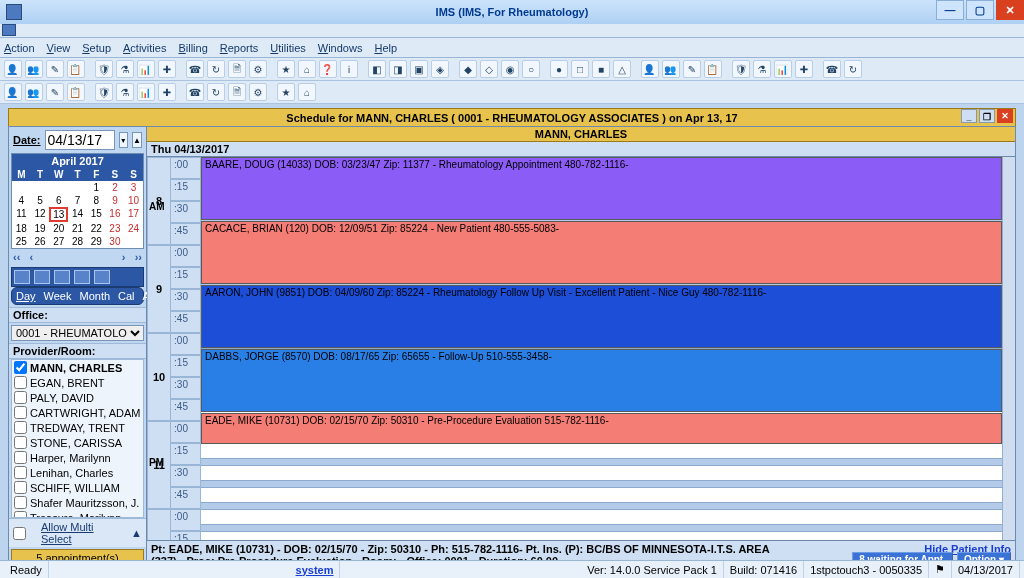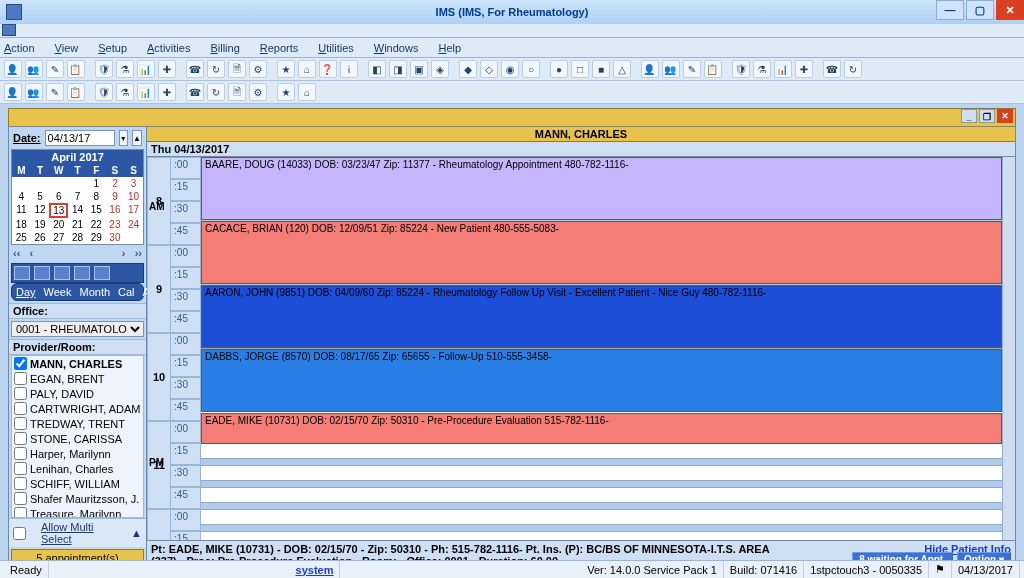--- a/index.html
+++ b/index.html
@@ -6,21 +6,21 @@
 body { background:#bcd4ee; width:1024px; height:578px; overflow:hidden; position:relative; }
 
 
 .win-title { height:24px; background:linear-gradient(#cde4fc,#aed0f3); display:flex; align-items:center; padding:0 6px; color:#003a91; font-weight:bold; position:relative; }
 .win-btns { position:absolute; right:0; top:0; display:flex; height:24px; }
 .win-btns div { width:28px; height:20px; display:flex; align-items:center; justify-content:center; font-weight:bold; margin-left:2px; }
 .win-close { background:#d9401f; color:#fff; }
 .win-min,.win-max { background:#cde4fc; border:1px solid #8aaed6; color:#003a91; }
 
 
-.menu-bar { height:20px; background:#dfeaf7; display:flex; align-items:center; padding:0 4px; gap:20px; border-bottom:1px solid #9ab6d6; }
+.menu-bar { height:20px; background:#dfeaf7; display:flex; align-items:center; padding:0 4px; gap:12px; border-bottom:1px solid #9ab6d6; }
 .menu-bar span { color:#143a6a; }
 .menu-bar u { text-decoration:underline; }
 
 
 .toolbar { background:#dfeaf7; padding:2px 4px; display:flex; gap:3px; flex-wrap:wrap; border-bottom:1px solid #aac3e1; }
 .tb-ico { width:18px; height:18px; border:1px solid #b8cde6; background:#f2f7fd; border-radius:2px; display:inline-flex; align-items:center; justify-content:center; font-size:10px; color:#246; }
 .tb-sep { width:4px; }
 
 
 .doc-header { margin:4px 8px 0 8px; background:#e7c34e; color:#000; text-align:center; height:18px; line-height:18px; border:1px solid #9b7a1e; border-bottom:none; font-weight:bold; position:relative; }
@@ -29,21 +29,21 @@
 .doc-header .dclose { background:#d9401f; color:#fff; }
 .doc-header .dm { background:#cedff3; border:1px solid #89a; }
 
 
 .main { display:flex; margin:0 8px 0 8px; border:1px solid #6d89ab; background:#cfe0f5; height:444px; }
 .left { width:138px; background:#c0d7f1; border-right:1px solid #6d89ab; display:flex; flex-direction:column; }
 .right { flex:1; display:flex; flex-direction:column; overflow:hidden; }
 
 
 .date-row { padding:3px 4px; display:flex; align-items:center; gap:4px; }
-.date-row input { width:70px; border:1px solid #7b95b8; font-size:11px; padding:1px 2px; }
+.date-row input { width:70px; border:1px solid #7b95b8; font-size:14px; padding:1px 2px; }
 .spin-btn { width:14px; height:16px; border:1px solid #7b95b8; background:#eef5fd; font-size:8px; display:flex; align-items:center; justify-content:center; }
 
 
 .cal { border:1px solid #6f8db1; margin:0 2px; background:#fff; }
 .cal-head { background:#2b57a5; color:#fff; text-align:center; font-weight:bold; padding:1px 0; position:relative; }
 .cal-grid { display:grid; grid-template-columns:repeat(7,1fr); }
 .cal-grid div { text-align:center; padding:1px 0; font-size:10px; }
 .cal-grid .hdr { background:#2b57a5; color:#fff; font-weight:bold; }
 .cal-grid .wknd { color:#c82b2b; }
 .cal-grid .today { border:2px solid #e03b2f; line-height:9px; }
@@ -185,20 +185,21 @@
     <div class="tb-ico">☎</div>
     <div class="tb-ico">↻</div>
     <div class="tb-ico">🗎</div>
     <div class="tb-ico">⚙</div>
     <div class="tb-sep"></div>
     <div class="tb-ico">★</div>
     <div class="tb-ico">⌂</div>
   </div>
 
 <div class="doc-header">
+  <span>Schedule for MANN, CHARLES ( 0001 - RHEUMATOLOGY ASSOCIATES )  on  Apr 13, 17</span>
   <div class="doc-btns">
     <div class="dm">_</div>
     <div class="dm">❐</div>
     <div class="dclose">✕</div>
   </div>
 </div>
 
 <div class="main">
 
   <div class="left">
@@ -389,21 +390,21 @@
           <div class="tick">:00</div>
           <div class="slot"></div>
           <div class="tick">:15</div>
           <div class="slot"></div>
           <div class="tick">:30</div>
           <div class="slot"></div>
           <div class="tick">:45</div>
           <div class="slot"></div>
         </div>
       <div id="appts">
-          <div class="appt" style="top: 0px; height: 63px; background: #c4b5fd;">BAARE, DOUG  (14033)  DOB: 03/23/47  Zip: 11377 -  Rheumatology Appointment       480-782-1116-</div>
+          <div class="appt" style="top: 0px; height: 63px; background: #8b5cf6;">BAARE, DOUG  (14033)  DOB: 03/23/47  Zip: 11377 -  Rheumatology Appointment       480-782-1116-</div>
           <div class="appt" style="top: 64px; height: 63px; background: rgb(244, 125, 118);">CACACE, BRIAN  (120)  DOB: 12/09/51  Zip: 85224 -  New Patient     480-555-5083-</div>
           <div class="appt" style="top: 128px; height: 63px; background: #1d4ed8;">AARON, JOHN  (9851)  DOB: 04/09/60  Zip: 85224 -  Rheumatology Follow Up Visit - Excellent Patient - Nice Guy     480-782-1116-</div>
           <div class="appt" style="top: 192px; height: 63px; background: rgb(42, 127, 230);">DABBS, JORGE  (8570)  DOB: 08/17/65  Zip: 65655 -  Follow-Up     510-555-3458-</div>
           <div class="appt" style="top: 256px; height: 31px; background: rgb(244, 125, 118);">EADE, MIKE  (10731)  DOB: 02/15/70  Zip: 50310 -  Pre-Procedure Evaluation     515-782-1116-</div>
         </div>
       <div class="sched-sb"></div>
     </div>
     <div class="pt-info">
       <div>Pt: EADE, MIKE  (10731) - DOB: 02/15/70 - Zip: 50310 - Ph: 515-782-1116- Pt. Ins. (P): BC/BS OF MINNESOTA-I.T.S. AREA</div>
       <div>(337)  - Proc: Pre-Procedure Evaluation - Room:   - Office: 0001  - Duration: 60.00</div>

